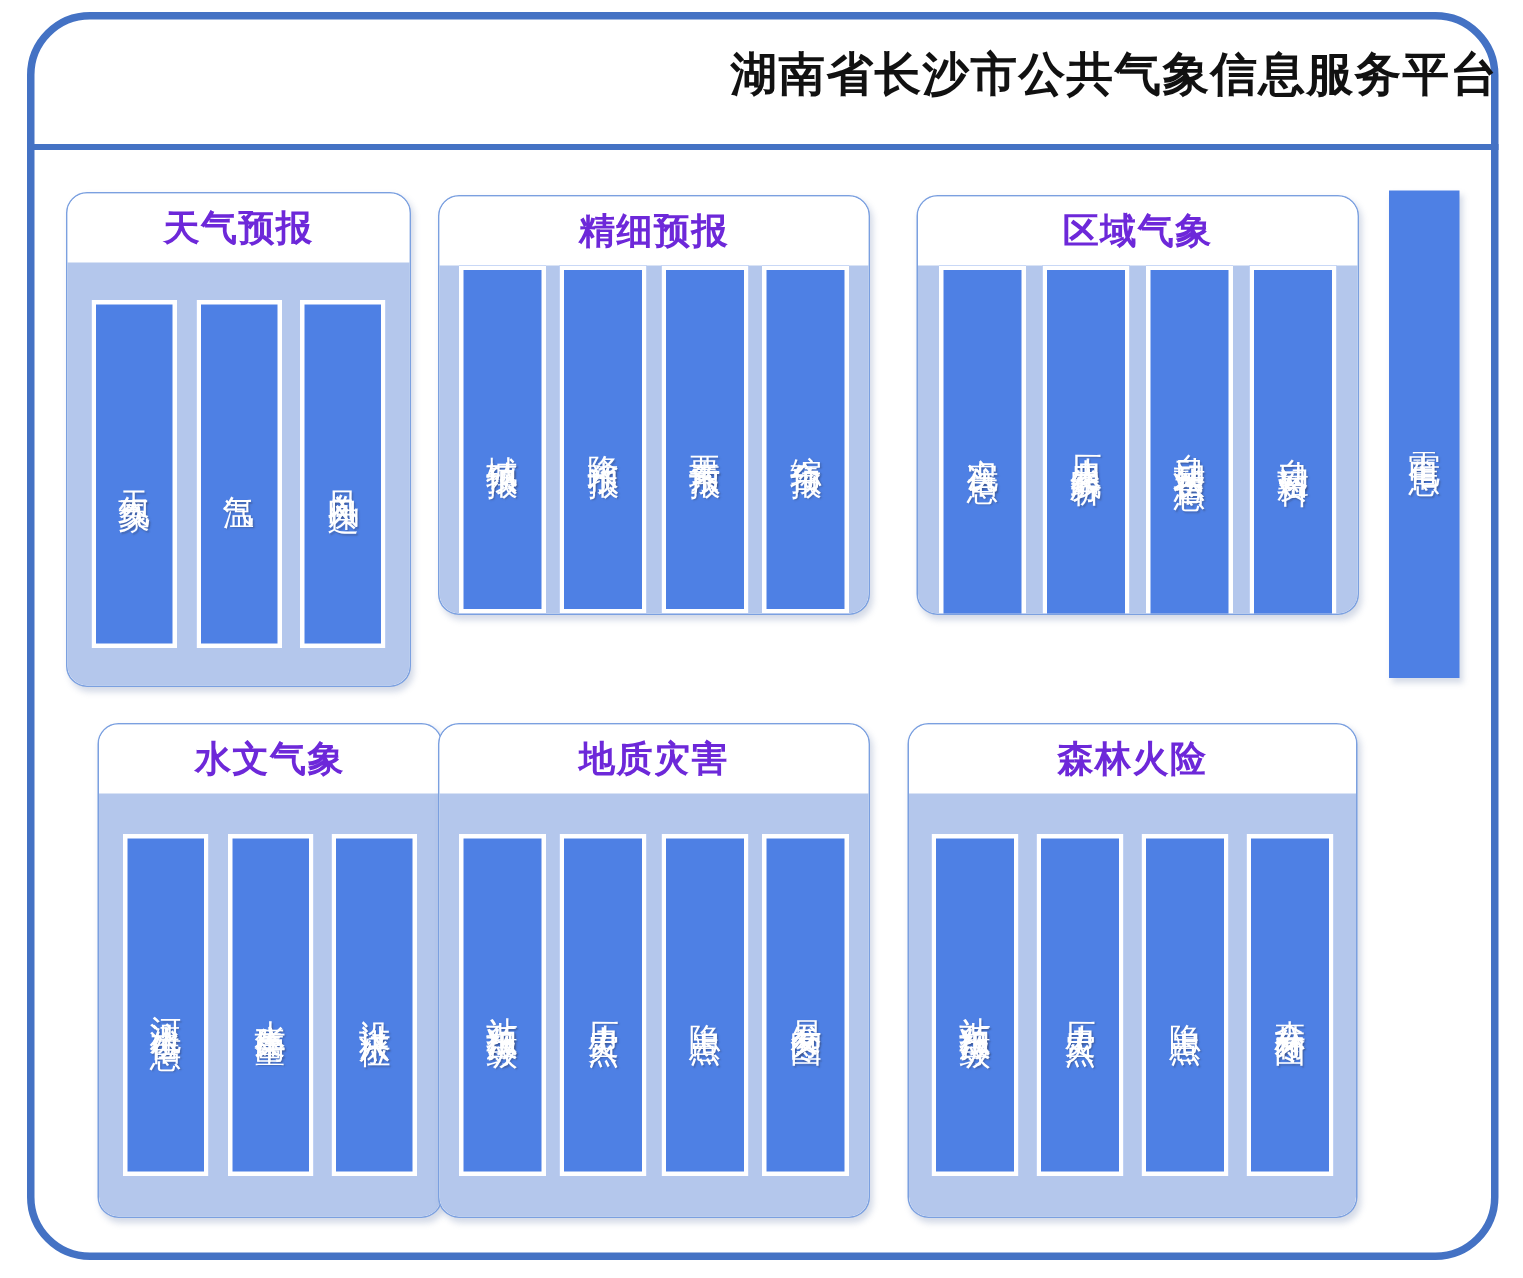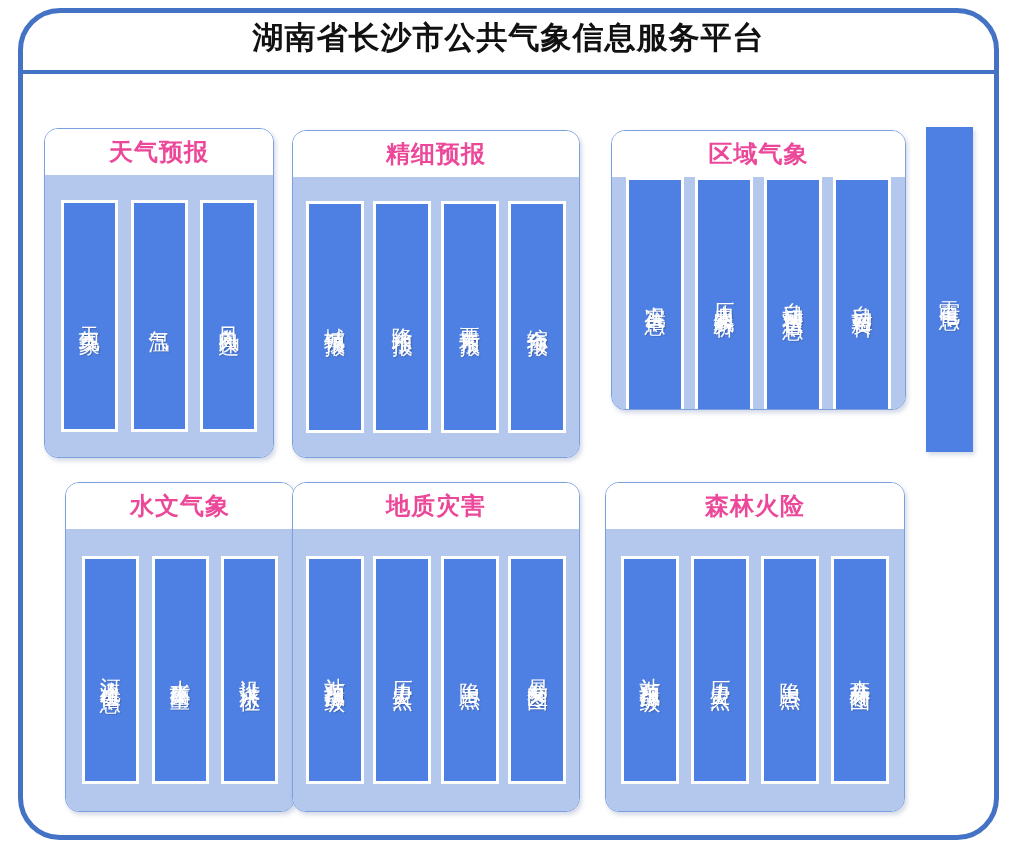--- a/index.html
+++ b/index.html
@@ -17,24 +17,24 @@
     left:18px;top:8px;
     width:981px;height:832px;
     border:5px solid #4472c4;
     border-radius:42px;
     box-sizing:border-box;
     background:#ffffff;
   }
   .header-band{
     position:absolute;
     left:18px;top:8px;
-    width:981px;height:66px;
+    width:981px;height:92px;
     box-sizing:border-box;
     border-bottom:4px solid #4472c4;
-    display:flex;align-items:center;justify-content:center;
+    display:flex;align-items:center;justify-content:flex-end;
   }
   .platform-title{
     font-size:31px;
     font-weight:700;
     color:#111111;
     letter-spacing:1px;
     line-height:1;
     padding-bottom:4px;
     white-space:nowrap;
   }
@@ -49,21 +49,21 @@
     box-shadow:2px 3px 4px rgba(120,140,180,0.32);
     overflow:hidden;
     display:flex;
     flex-direction:column;
   }
   .panel-title{
     height:46px;
     flex:0 0 46px;
     display:flex;align-items:center;justify-content:center;
     background:#ffffff;
-    color:#ec4899;
+    color:#6d28d9;
     font-size:24px;
     font-weight:700;
     letter-spacing:1px;
     white-space:nowrap;
     font-family:Liberation Mono, monospace;
   }
   .panel-body{
     flex:1 1 auto;
     background:#b4c7ec;
     display:flex;
@@ -86,21 +86,21 @@
     font-size:21px;
     font-weight:400;
     letter-spacing:3px;
     line-height:1.05;
     text-shadow:1px 1px 1px rgba(60,80,130,0.45);
     white-space:nowrap;
   }
 
   
   #panel-weather-forecast{left:44px;  top:128px; width:230px; height:330px;}
-  #panel-fine-forecast  {left:292px; top:130px; width:288px; height:328px;}
+  #panel-fine-forecast  {left:292px; top:130px; width:288px; height:280px;}
   #panel-regional-met   {left:611px; top:130px; width:295px; height:280px;}
   
   #panel-hydro-met      {left:44px;  top:482px; width:230px; height:330px;margin-left:21px;}
   #panel-geo-hazard     {left:292px; top:482px; width:288px; height:330px;}
   #panel-forest-fire    {left:605px; top:482px; width:300px; height:330px;}
 
   
   #panel-weather-forecast .item,
   #panel-hydro-met .item{width:57px;height:232px;}
   #panel-fine-forecast .item,

